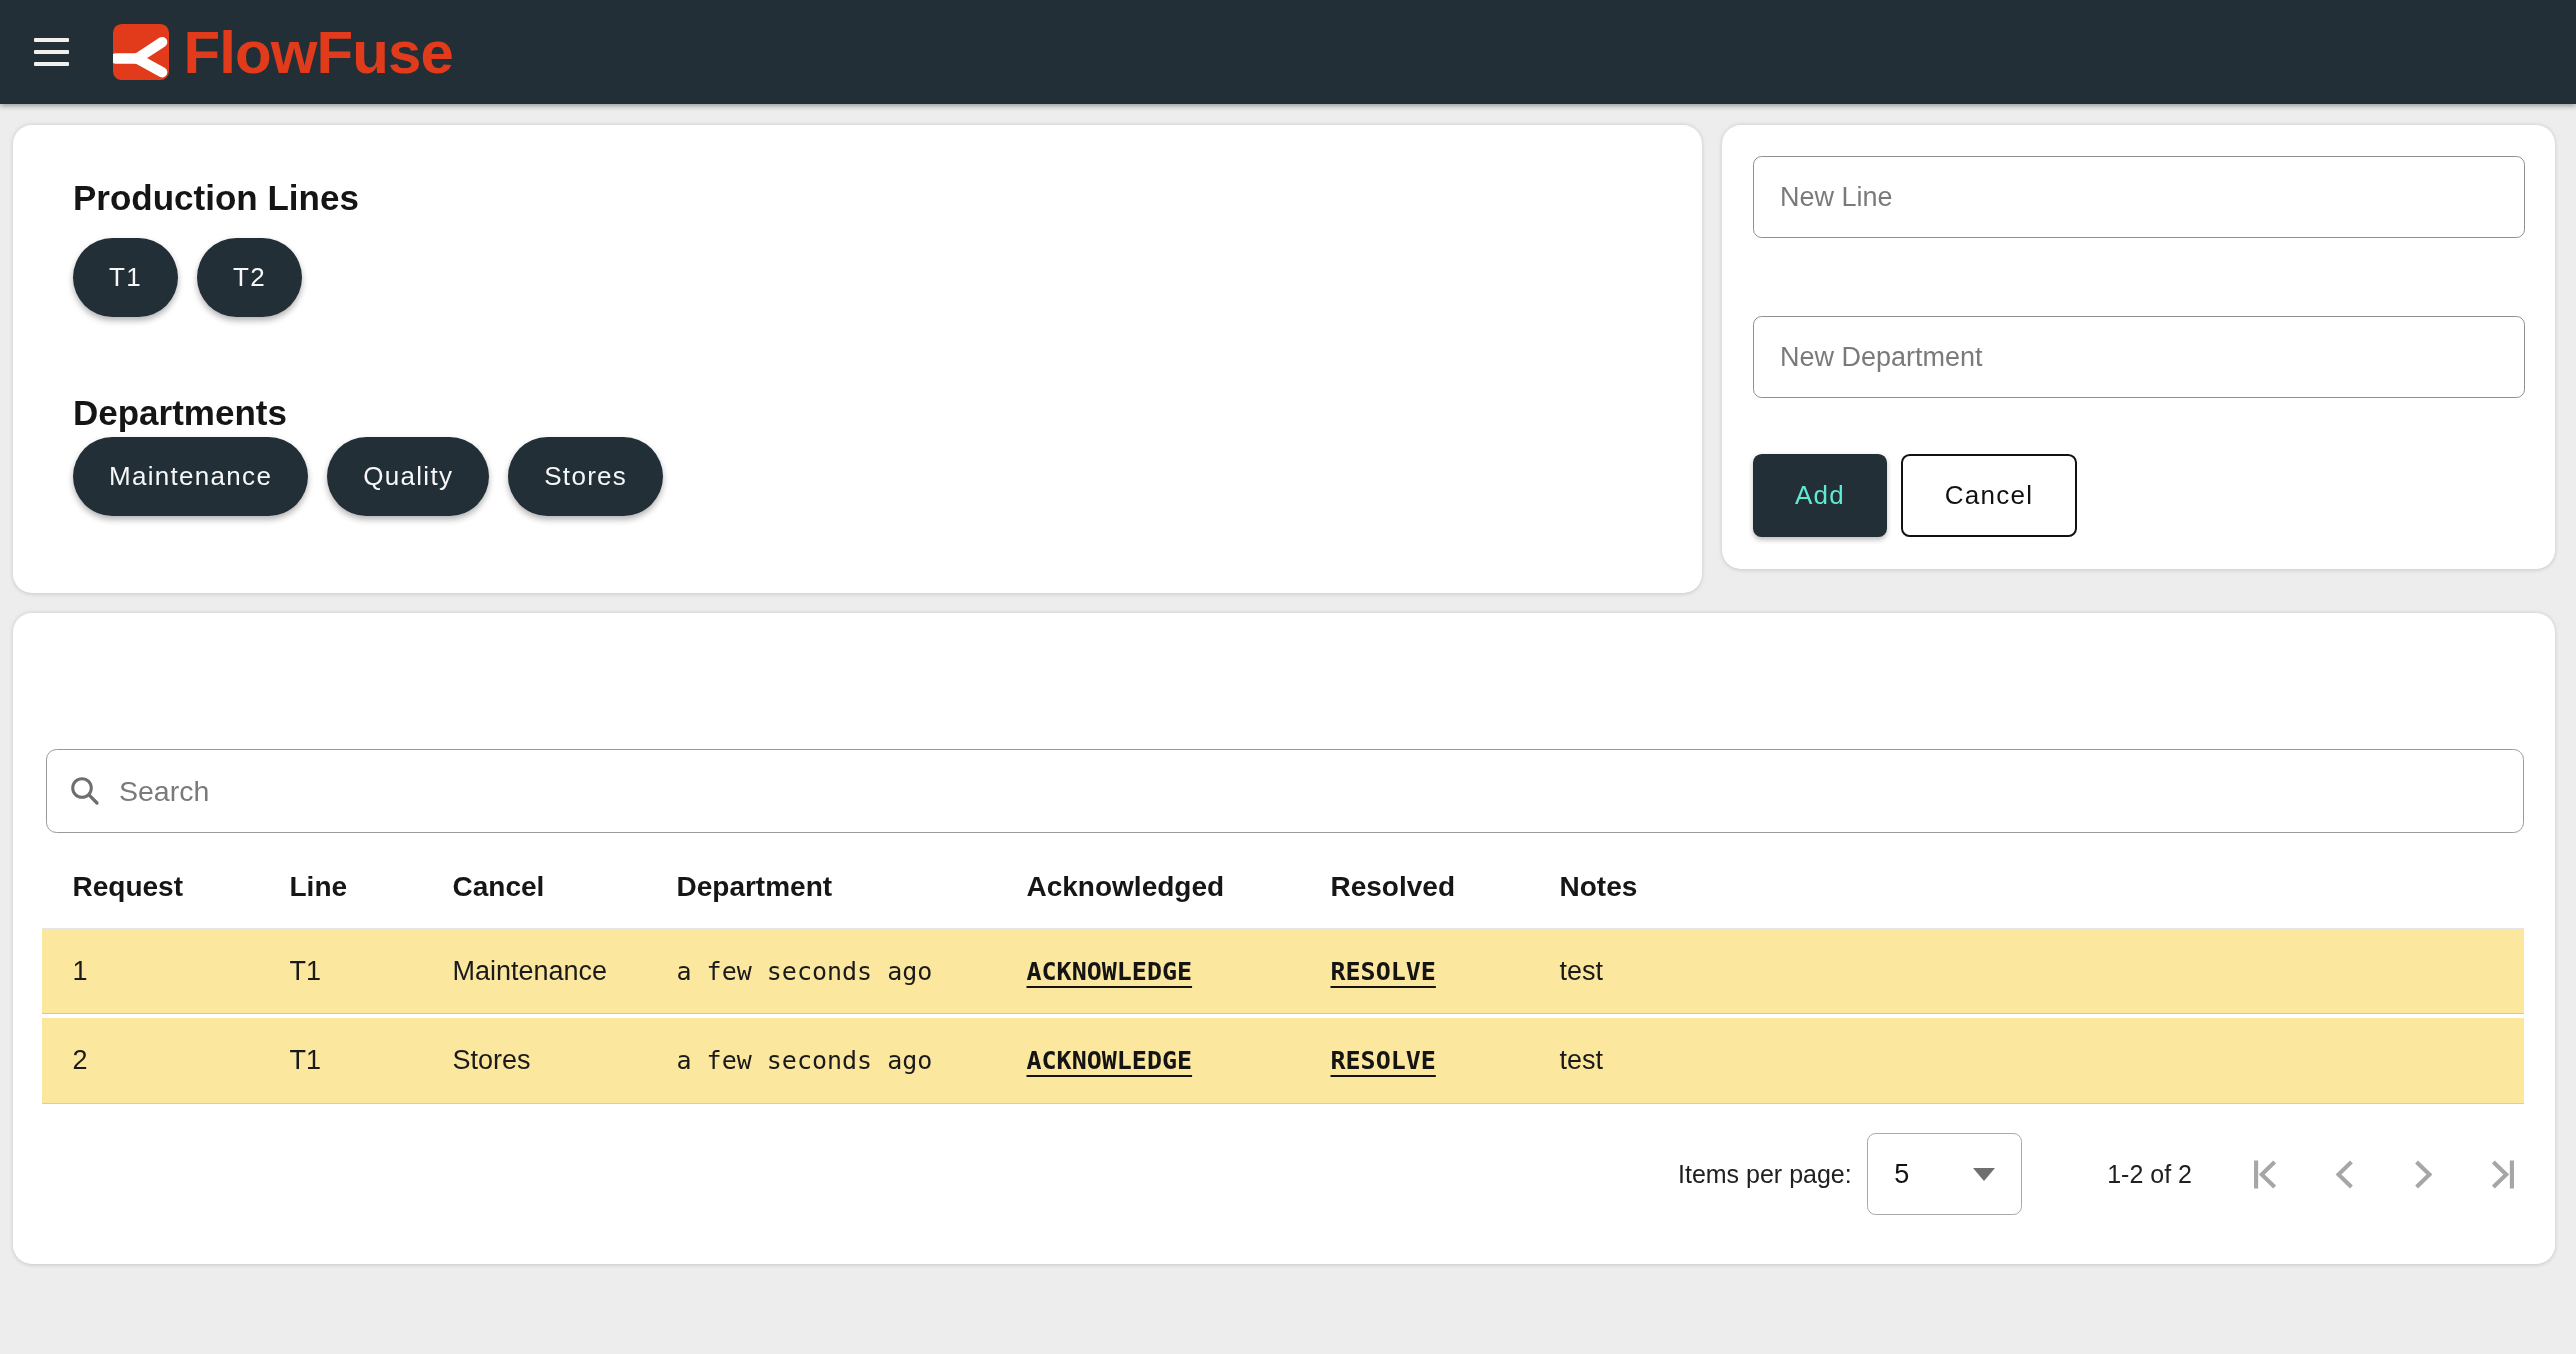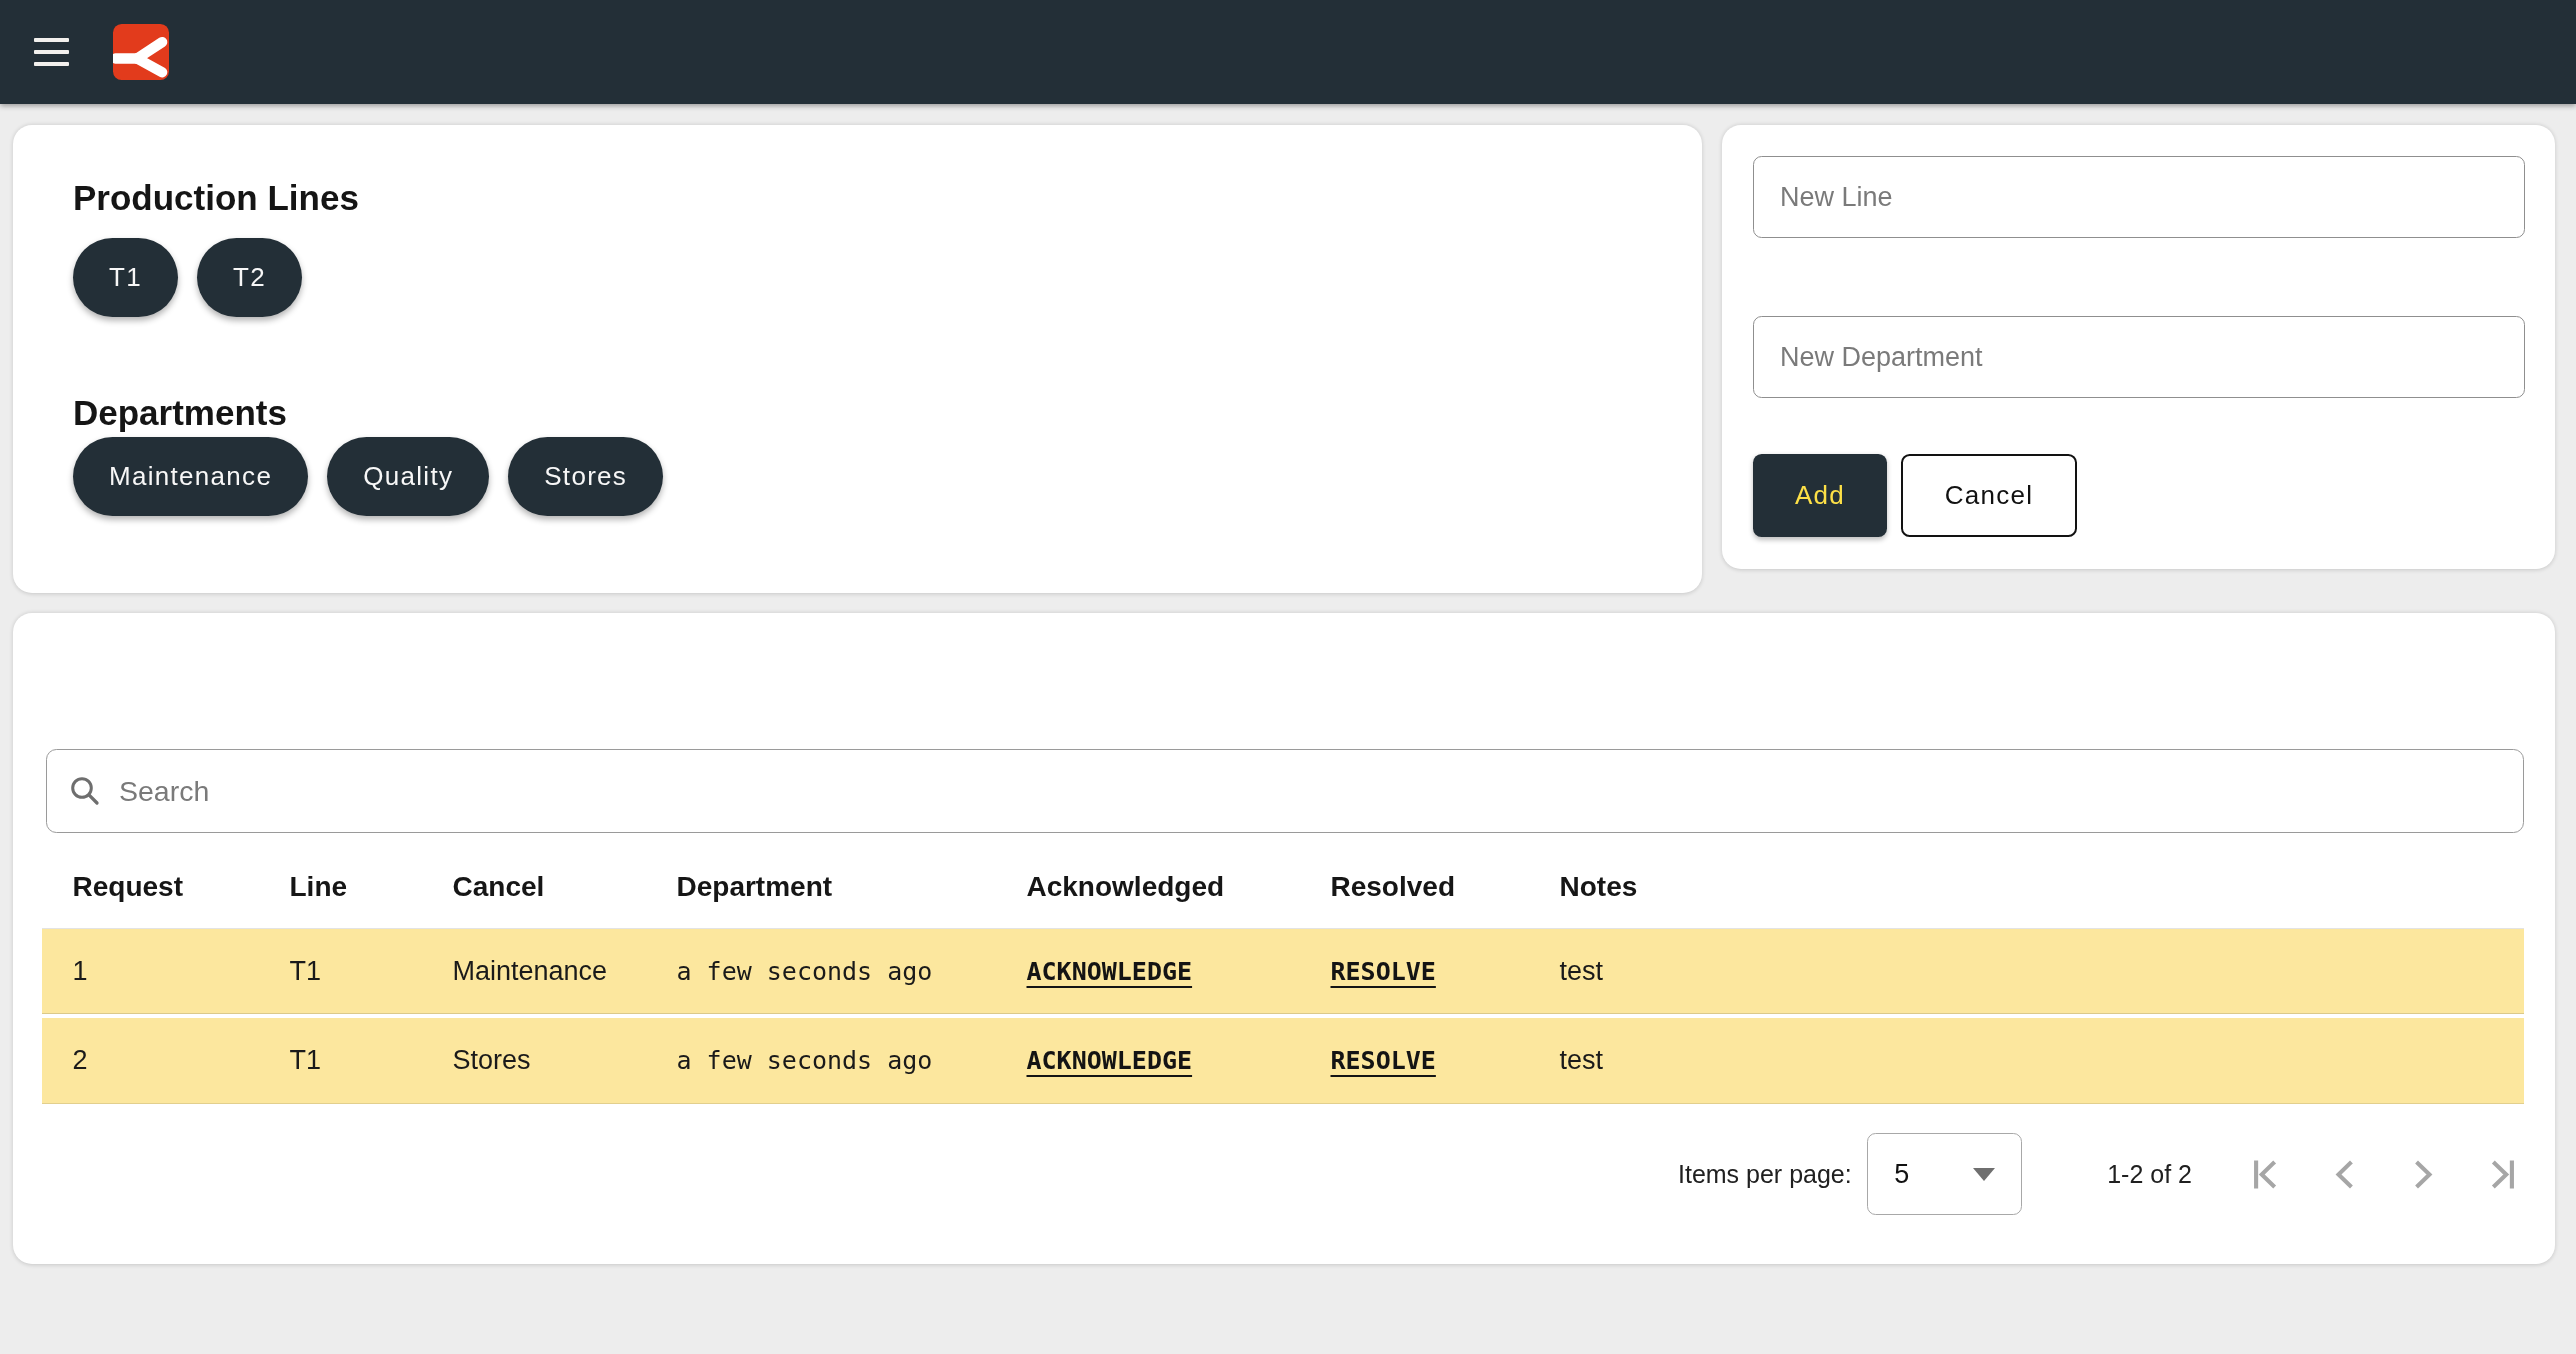--- a/index.html
+++ b/index.html
@@ -76,21 +76,21 @@
   }
   .text-input::placeholder{color:var(--muted,#7A7A7A);}
   .input-newline{top:31px;}
   .input-newdept{top:191px;}
   .btn{
     position:absolute;top:329px;height:83px;border-radius:8.6px;
     font-size:26px;letter-spacing:1.3px;cursor:pointer;font-family:inherit;
     display:flex;align-items:center;justify-content:center;
   }
   .btn-add{
-    left:31px;width:134px;background:var(--dark,#232F37);color:#fde047;border:none;
+    left:31px;width:134px;background:var(--dark,#232F37);color:#5eead4;border:none;
     box-shadow:0 2.6px 5.2px rgba(0,0,0,0.25);
   }
   .btn-cancel{
     left:179px;width:176px;background:#fff;color:#111;border:2.6px solid #121212;
   }
 
   
   .search-wrap{position:absolute;left:33px;top:136px;width:2478px;height:84px;}
   .search-input{
     width:100%;height:100%;border:1.7px solid #9A9A9A;border-radius:10.4px;
@@ -159,20 +159,21 @@
   <div class="brand">
     <div class="brand-mark">
       <svg viewBox="0 0 65 65" width="56" height="56">
         <g stroke="#FFFFFF" stroke-width="12" stroke-linecap="round" fill="none">
           <path d="M3 40 L28 40"></path>
           <path d="M28 40 L57 21"></path>
           <path d="M28 40 L57 56"></path>
         </g>
       </svg>
     </div>
+    <div class="brand-name">FlowFuse</div>
   </div>
 </header>
 
 <section class="card card-filters">
   <h2 class="section-title title-lines">Production Lines</h2>
   <div class="chip-row chips-lines">
     <button class="chip">T1</button>
     <button class="chip">T2</button>
   </div>
 

